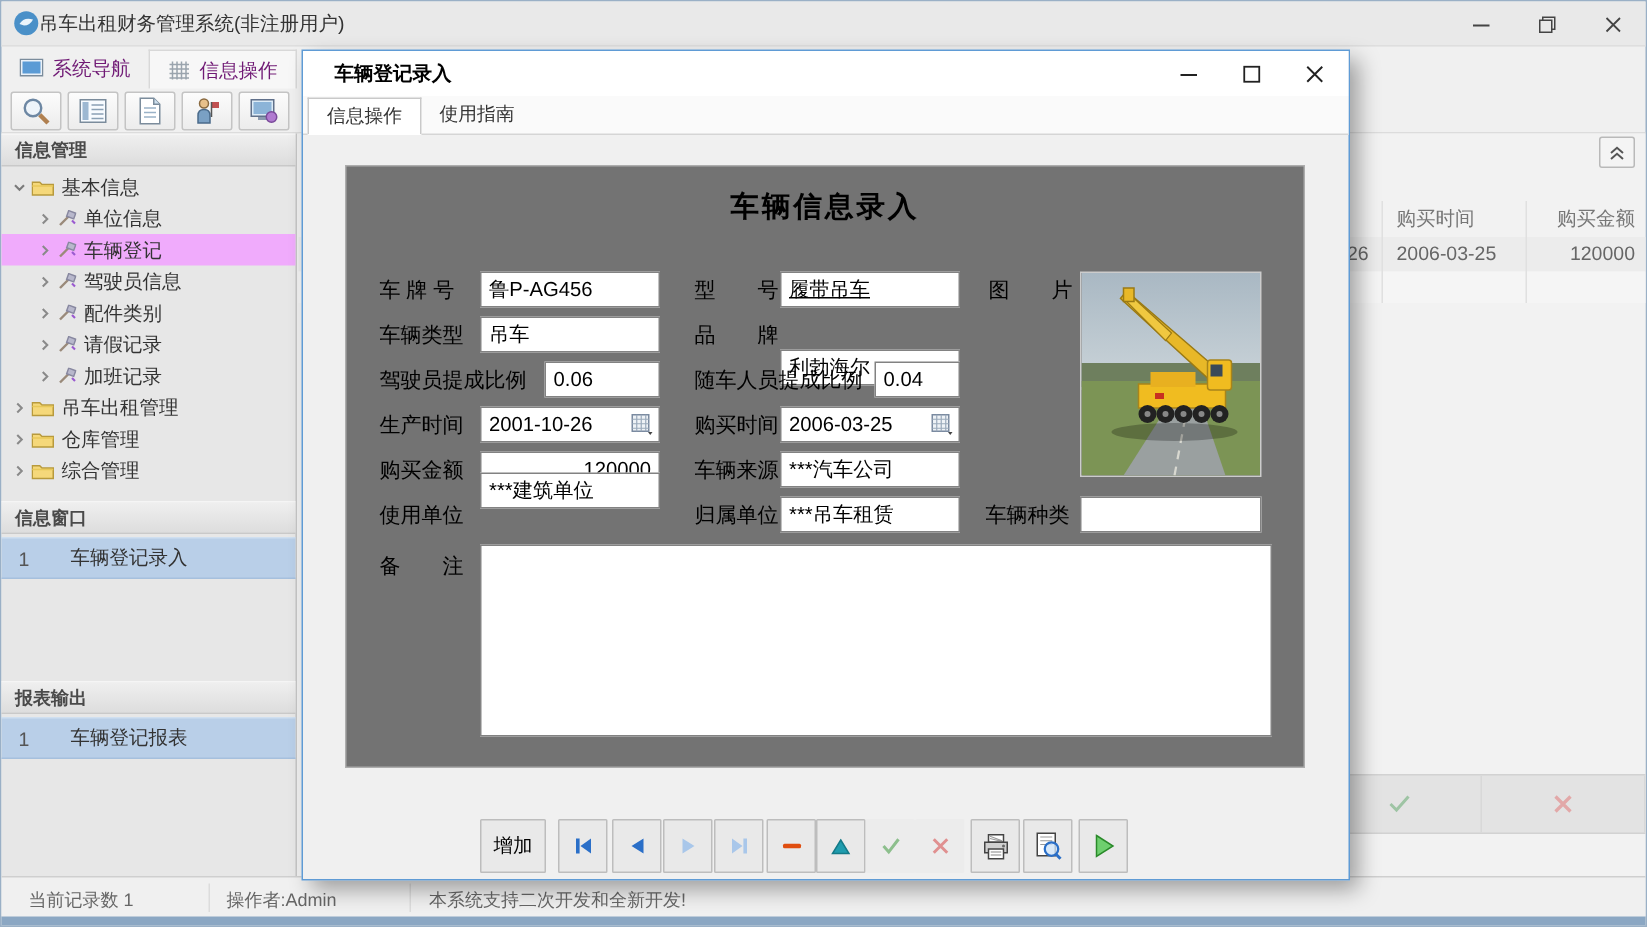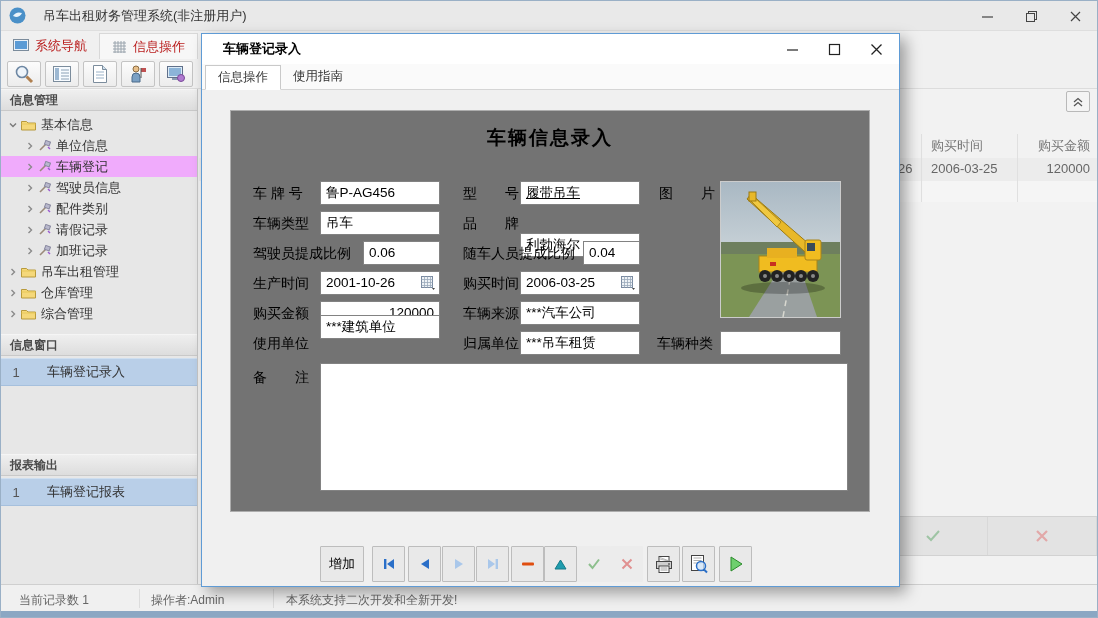--- a/index.html
+++ b/index.html
@@ -2,27 +2,27 @@
 <html><head>
 <meta charset="utf-8">
 <style>
   * { box-sizing: border-box; margin: 0; padding: 0; }
   html,body { width:1098px; height:618px; }
   body { font-family:"Liberation Sans","DejaVu Sans",sans-serif; background:#f0f0f0; position:relative; overflow:hidden; }
   .window { position:absolute; inset:0; border:1px solid #9ab0c6; background:#f0f0f0; }
 
   
   .titlebar { position:absolute; left:0; top:0; right:0; height:30px; background:#e9e9e9; display:flex; align-items:center; padding-left:8px; border-bottom:1px solid #dedede; }
-  .titlebar .app-title { font-size:13px; color:#333; margin-left:17px; }
+  .titlebar .app-title { font-size:13px; color:#333; margin-left:0; }
   .win-controls { position:absolute; right:0; top:0; height:30px; display:flex; }
   .win-btn { width:44px; height:30px; display:flex; align-items:center; justify-content:center; }
 
   
   .ribbon { position:absolute; left:0; top:30px; right:0; height:28px; display:flex; align-items:flex-end; }
-  .ribbon-tab { height:26px; display:flex; align-items:center; gap:6px; padding:0 12px; font-size:13px; color:#b91c1c; }
+  .ribbon-tab { height:26px; display:flex; align-items:center; gap:6px; padding:0 12px; font-size:13px; color:#701a75; }
   .ribbon-tab.active { background:#f7f7f7; border:1px solid #d8d8d8; border-bottom:none; }
   .coin-icon { width:20px; height:20px; border-radius:50%; background:#f0d890; border:2px solid #caa23c; margin-left:6px; }
 
   
   .toolbar { position:absolute; left:0; top:58px; right:0; height:30px; display:flex; gap:4px; padding-left:6px; align-items:center; border-bottom:1px solid #dcdcdc; }
   .tool-btn { width:34px; height:26px; background:linear-gradient(#fcfcfc,#ececec); border:1px solid #c4c4c4; border-radius:2px; display:flex; align-items:center; justify-content:center; }
 
   
   .sidebar { position:absolute; left:0; top:88px; width:197px; bottom:33px; background:#e7e7e7; border-right:1px solid #c6c6c6; }
   .panel-header { height:22px; line-height:21px; background:linear-gradient(#efefef,#dddddd); border-top:1px solid #f5f5f5; border-bottom:1px solid #c9c9c9; font-size:12px; font-weight:bold; color:#4a4a4a; padding-left:9px; }

